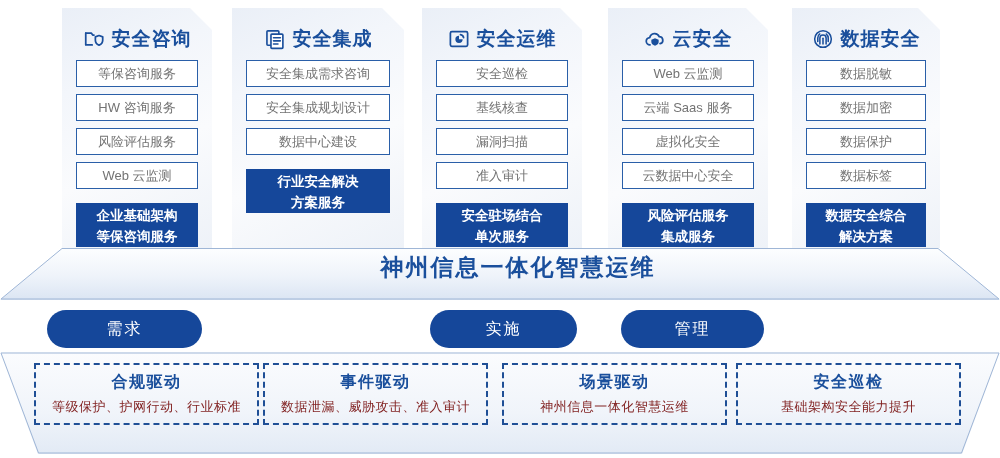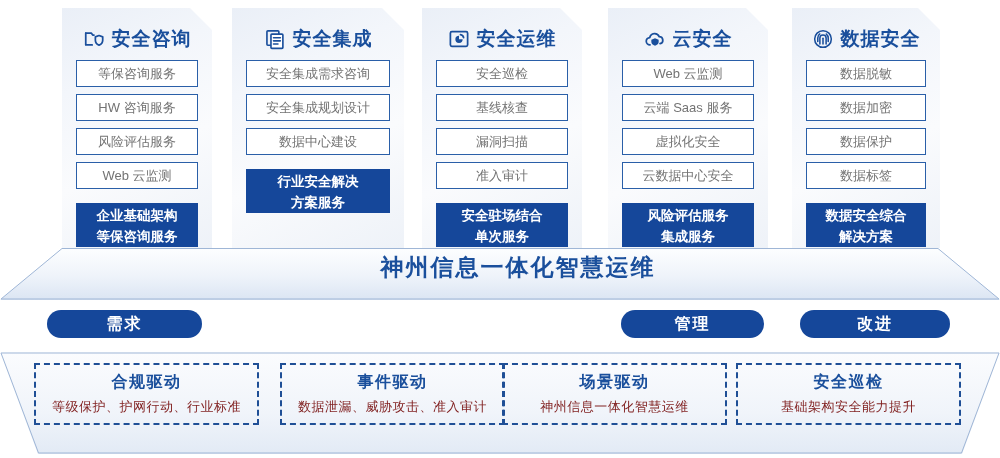--- a/index.html
+++ b/index.html
@@ -63,24 +63,24 @@
   }
   #banner-text {
     position: absolute; left: 0; top: 252px; width: 1000px;
     text-align: center;
     font-size: 23px; font-weight: bold; color: #1a4f9c; letter-spacing: 2px; padding-left: 36px;
   }
 
   
   #pills { position: absolute; left: 0; top: 310px; width: 1000px; height: 38px; }
   .pill {
-    position: absolute; top: 0; height: 28px; border-radius: 19px;
+    position: absolute; top: 0; height: 38px; border-radius: 19px;
     background: #15479a; color: #fff;
     display: flex; align-items: center; justify-content: center;
-    font-size: 16px; font-weight: bold; letter-spacing: 2px;
+    font-size: 16px; font-weight: normal; letter-spacing: 2px;
   }
 
   
   #drivers-bg {
     position: absolute; left: 0; top: 352px; width: 1000px; height: 102px;
     background: linear-gradient(180deg, #fbfcfe 0%, #f0f4fa 60%, #e2eaf5 100%);
     -webkit-clip-path: polygon(0 0, 1000px 0, 962px 102px, 38px 102px);
     clip-path: polygon(0 0, 1000px 0, 962px 102px, 38px 102px);
   }
   #drivers-border { position: absolute; left:0; top:352px; width:1000px; height:102px; pointer-events:none; }
@@ -205,34 +205,34 @@
 
   <div id="banner"></div>
   <svg id="banner-border" viewBox="0 0 1000 52">
     <polygon points="62,0.5 938,0.5 999,51 1,51" fill="none" stroke="#9fb6d6" stroke-width="1"></polygon>
   </svg>
   <div id="banner-text">神州信息一体化智慧运维</div>
 
   <div id="pills">
       <div class="pill" style="left: 47px; width: 155px;">需求</div>
       <div class="pill" style="left: 240px; width: 150px; margin-top: 43px;">设计</div>
+      <div class="pill" style="left: 430px; width: 147px;">实施</div>
       <div class="pill" style="left: 621px; width: 143px;">管理</div>
-      <div class="pill" style="left: 800px; width: 150px;">改进</div>
     </div>
 
   <div id="drivers-bg"></div>
   <svg id="drivers-border" viewBox="0 0 1000 102">
     <polygon points="1,1 999,1 961.5,101 38.5,101" fill="none" stroke="#9fb6d6" stroke-width="1"></polygon>
   </svg>
   <div id="drivers-layer">
       <div class="driver" style="left: 34px; width: 225px;">
         <div class="driver-title">合规驱动</div>
         <div class="driver-sub">等级保护、护网行动、行业标准</div>
       </div>
-      <div class="driver" style="left: 280px; width: 225px;">
+      <div class="driver" style="left: 263px; width: 225px;">
         <div class="driver-title">事件驱动</div>
         <div class="driver-sub">数据泄漏、威胁攻击、准入审计</div>
       </div>
       <div class="driver" style="left: 502px; width: 225px;">
         <div class="driver-title">场景驱动</div>
         <div class="driver-sub">神州信息一体化智慧运维</div>
       </div>
       <div class="driver" style="left: 736px; width: 225px;">
         <div class="driver-title">安全巡检</div>
         <div class="driver-sub">基础架构安全能力提升</div>

